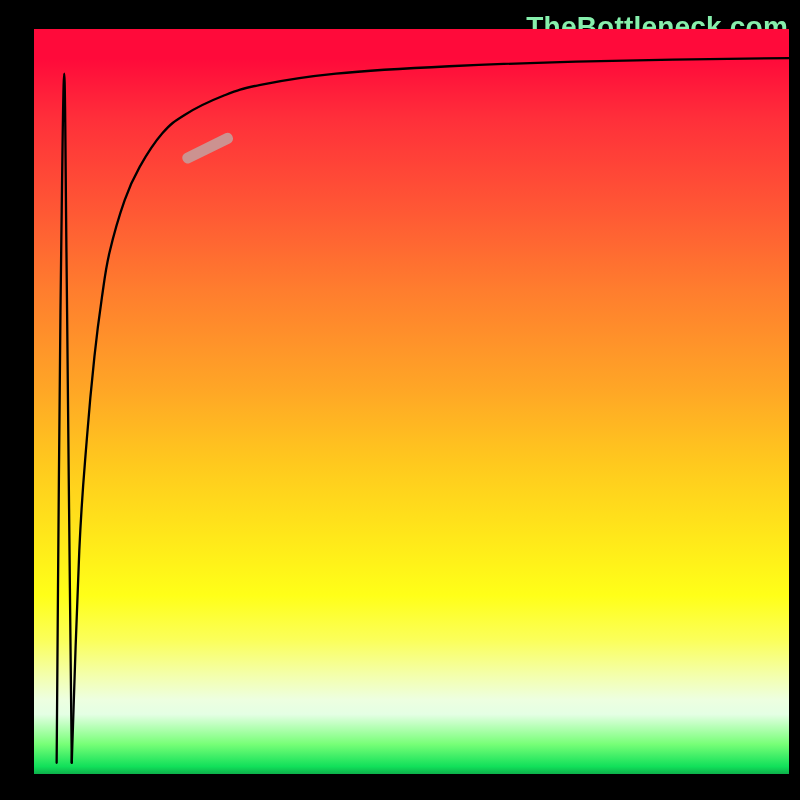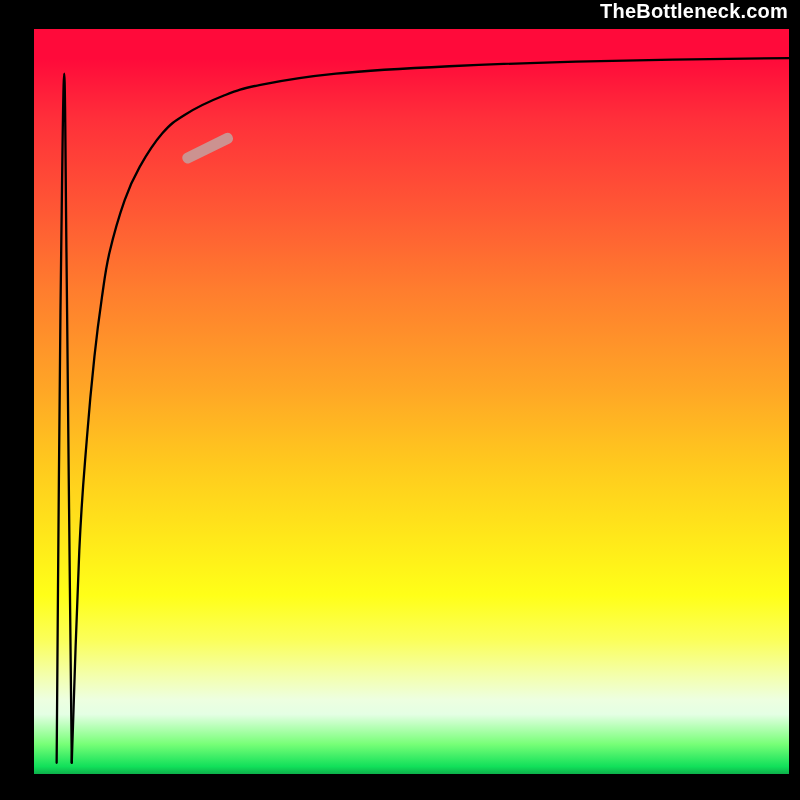--- a/index.html
+++ b/index.html
@@ -47,24 +47,24 @@
   .plot-area svg {
     position: absolute;
     left: 0;
     top: 0;
     width: 100%;
     height: 100%;
     display: block;
   }
   .watermark {
     position: absolute;
-    top: 0;
+    top: 11px;
     right: 12px;
-    color: #ffffff;
-    font-size: 20px;
+    color: #86efac;
+    font-size: 28px;
     font-weight: 600;
     letter-spacing: 0.2px;
     user-select: none;
   }
 </style>
 </head>
 <body>
 
 <div class="chart-container">
   <div class="watermark">TheBottleneck.com</div>

